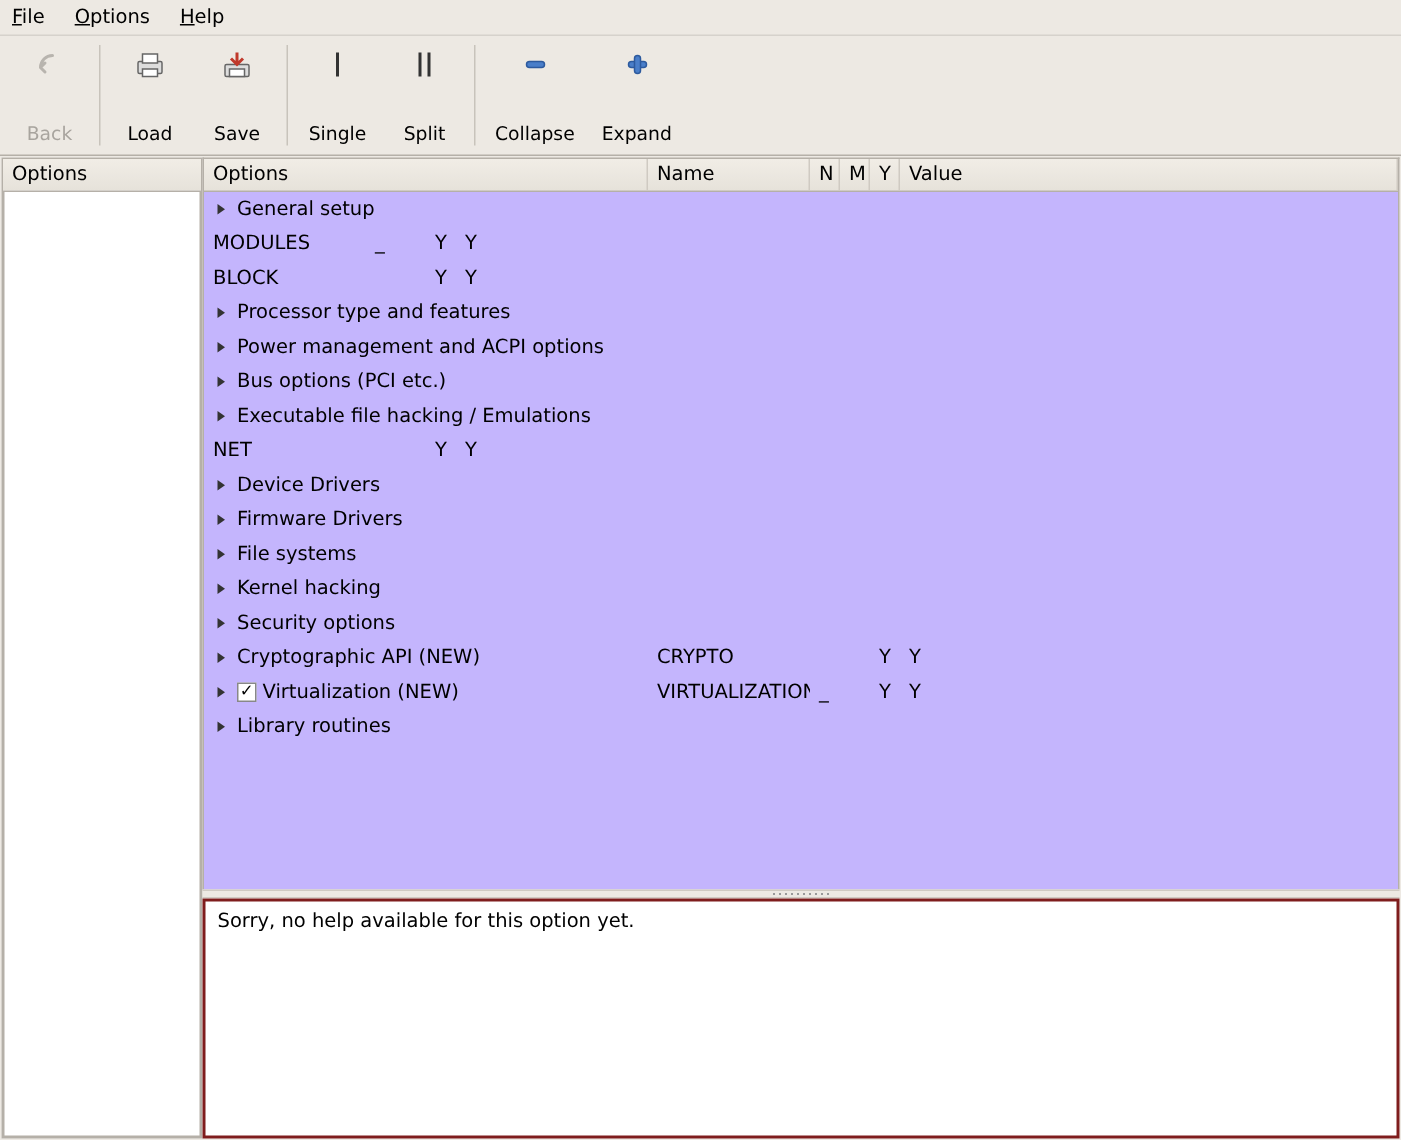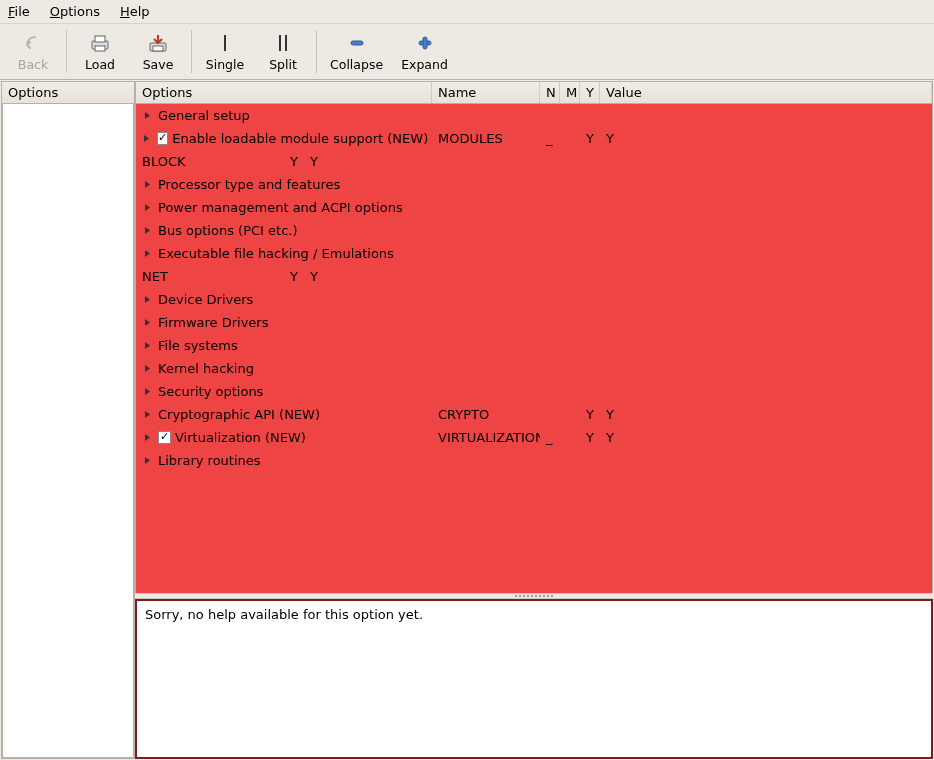--- a/index.html
+++ b/index.html
@@ -44,20 +44,21 @@
 .tool-btn {
   display: flex;
   flex-direction: column;
   align-items: center;
   justify-content: center;
   min-width: 58px;
   padding: 4px 8px 4px 8px;
   cursor: pointer;
   border: 1px solid transparent;
   border-radius: 2px;
+  gap: 24px;
 }
 .tool-btn.disabled { color: #a8a49e; cursor: default; }
 .tool-icon {
   width: 24px; height: 24px;
   display:flex; align-items:center; justify-content:center;
   margin-bottom: 2px;
 }
 .tool-label { font-size: 12.5px; }
 .content {
   flex: 1;
@@ -105,21 +106,21 @@
 .main-grid {
   display: flex;
   flex-direction: column;
   flex: 1;
   min-height: 0;
   border: 1px solid #b5b0a8;
   border-bottom: none;
 }
 .grid-headers { display:flex; background: linear-gradient(#f1ede6,#e6e2da); border-bottom:1px solid #b5b0a8;}
 .grid-body {
-  flex:1; background:#ef4444; overflow:auto;
+  flex:1; background:#c4b5fd; overflow:auto;
 }
 .row {
   display: flex;
   align-items: center;
   height: 23px;
 }
 .cell {
   padding: 0 6px;
   overflow: hidden;
   white-space: nowrap;
@@ -283,29 +284,20 @@
               </span>
               <span>General setup</span>
             </div>
             <div class="cell w-name"></div>
             <div class="cell w-n"></div>
             <div class="cell w-m"></div>
             <div class="cell w-y"></div>
             <div class="cell w-val"></div>
           </div>
           <div class="row">
-            <div class="cell opt-cell w-opt">
-              <span class="expander">
-                <svg width="9" height="9" viewBox="0 0 9 9">
-                  <path d="M2 1 L7 4.5 L2 8 Z" fill="#333"></path>
-                </svg>
-              </span>
-              <span class="chk checked"></span>
-              <span>Enable loadable module support (NEW)</span>
-            </div>
             <div class="cell w-name">MODULES</div>
             <div class="cell w-n">_</div>
             <div class="cell w-m"></div>
             <div class="cell w-y">Y</div>
             <div class="cell w-val">Y</div>
           </div>
           <div class="row">
             <div class="cell w-name">BLOCK</div>
             <div class="cell w-n"></div>
             <div class="cell w-m"></div>

